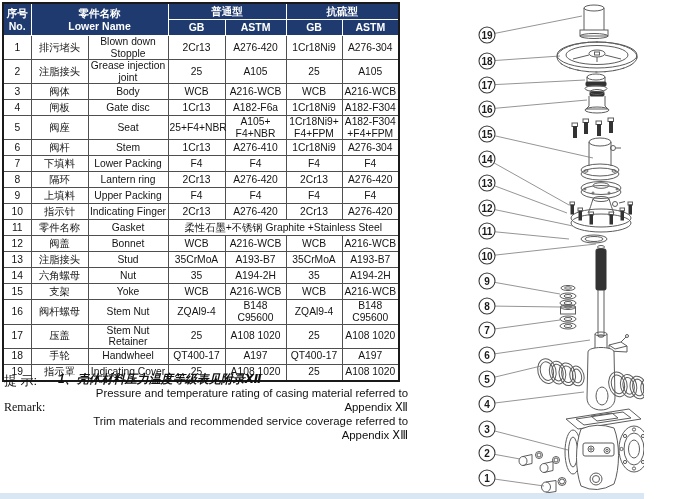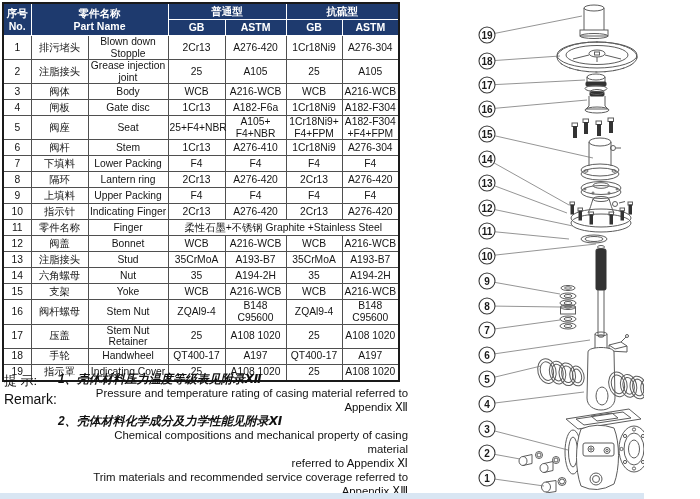--- a/index.html
+++ b/index.html
@@ -14,21 +14,21 @@
   table.parts th span{display:block;}
   table.parts td{border:1px solid #4f4f4f;font-size:10.3px;text-align:center;
                  height:15px;line-height:1.12;padding:0 1px;white-space:pre-line;color:#141414;}
   .c-no{font-size:10.3px;}
   .c-zh{letter-spacing:0;}
 
   
   .remark{position:absolute;left:4px;top:372px;width:404px;display:flex;}
   .remark-label{width:54px;flex:none;}
   .remark-label .zh{font-weight:normal;font-size:13px;}
-  .remark-label .en{font-size:14px;margin-top:1px;}
+  .remark-label .en{font-size:12px;margin-top:10px;font-family:Liberation Serif, serif;}
   .remark-items{flex:1;}
   .item-zh{font-weight:bold;font-size:12px;line-height:14px;font-style:italic;}
   .item-en{font-size:11.4px;line-height:14px;margin-left:19px;white-space:pre-line;text-align:right;}
 
   
   svg.diagram{position:absolute;left:410px;top:0;}
   .art ellipse,.art path,.art rect,.art circle,.art line{stroke:#5c5c5c;fill:none;stroke-width:1;}
   .art .dark{fill:#333;stroke:#333;}
   .art .white{fill:#fff;}
 
@@ -51,21 +51,21 @@
         <col style="width:57px">
     </colgroup>
     <thead>
       <tr>
         <th rowspan="2">
           <span>序号</span>
           <span>No.</span>
         </th>
         <th rowspan="2" colspan="2">
           <span>零件名称</span>
-          <span>Part Name</span>
+          <span>Lower Name</span>
         </th>
         <th colspan="2">普通型</th>
         <th colspan="2">抗硫型</th>
       </tr>
       <tr>
         <th>GB</th>
         <th>ASTM</th>
         <th>GB</th>
         <th>ASTM</th>
       </tr>
@@ -160,21 +160,21 @@
           <td class="c-zh">指示针</td>
           <td class="c-en">Indicating Finger</td>
           <td class="c-mat">2Cr13</td>
           <td class="c-mat">A276-420</td>
           <td class="c-mat">2Cr13</td>
           <td class="c-mat">A276-420</td>
         </tr>
         <tr>
           <td class="c-no">11</td>
           <td class="c-zh">零件名称</td>
-          <td class="c-en">Finger</td>
+          <td class="c-en">Gasket</td>
           <td class="c-mat" colspan="4">柔性石墨+不锈钢 Graphite +Stainless Steel</td>
         </tr>
         <tr>
           <td class="c-no">12</td>
           <td class="c-zh">阀盖</td>
           <td class="c-en">Bonnet</td>
           <td class="c-mat">WCB</td>
           <td class="c-mat">A216-WCB</td>
           <td class="c-mat">WCB</td>
           <td class="c-mat">A216-WCB</td>
@@ -248,25 +248,20 @@
   <div class="remark">
     <div class="remark-label">
       <div class="zh">提  示:</div>
       <div class="en">Remark:</div>
     </div>
     <div class="remark-items">
       <div>
         <div class="item-zh">1、壳体材料压力温度等级表见附录Ⅻ</div>
         <div class="item-en">Pressure and temperature rating of casing material referred to
 Appendix Ⅻ</div>
-      </div>
-      <div>
-        <div class="item-zh">2、壳体材料化学成分及力学性能见附录Ⅺ</div>
-        <div class="item-en">Chemical compositions and mechanical property of casing material
-referred to Appendix Ⅺ</div>
       </div>
       <div>
         <div class="item-en">Trim materials and recommended service coverage referred to
 Appendix ⅩⅢ</div>
       </div>
     </div>
   </div>
 
   <svg class="diagram" width="290" height="499" viewBox="0 0 290 499">
 

